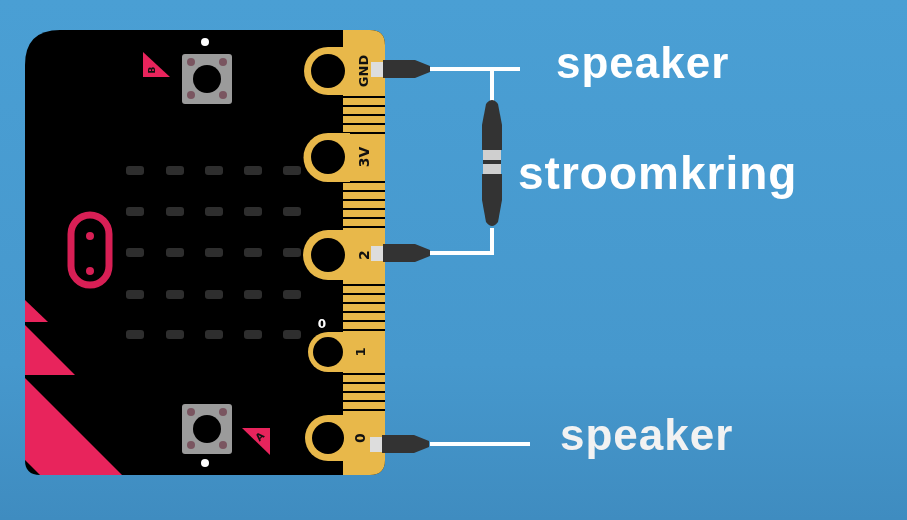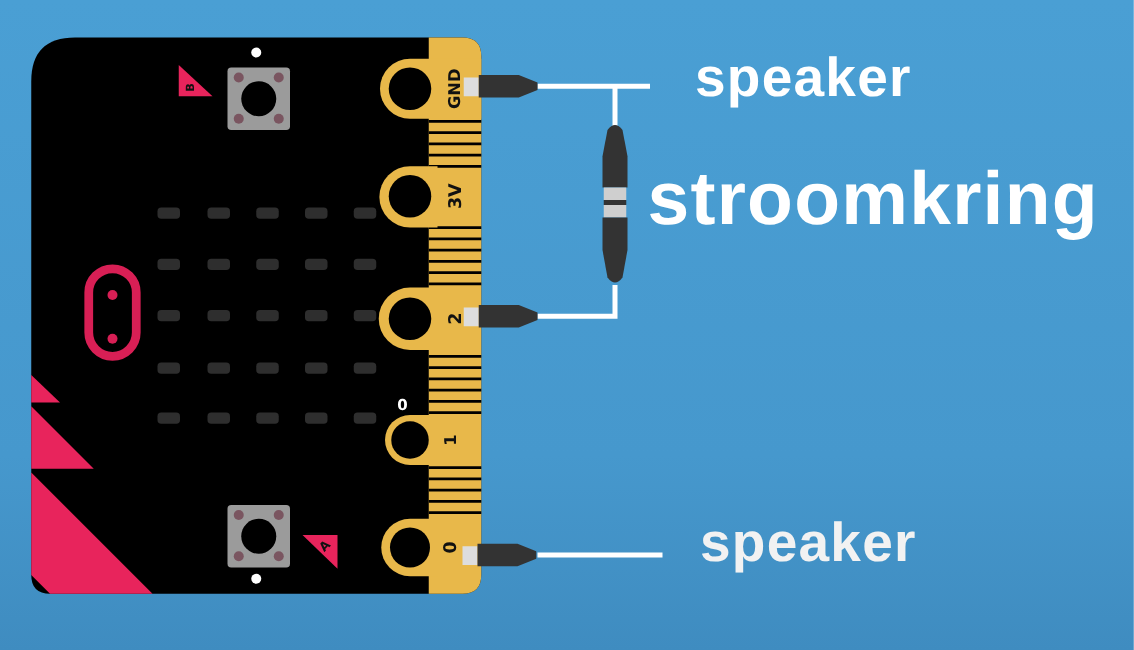--- a/index.html
+++ b/index.html
@@ -9,21 +9,21 @@
     font-family: "DejaVu Sans", sans-serif;
     position: relative;
   }
   svg.scene { position: absolute; left: 0; top: 0; }
   .label {
     position: absolute; color: #ffffff; font-weight: bold;
     font-family: Liberation Sans, sans-serif; letter-spacing: 1px;
     white-space: nowrap;
   }
   .lbl-top { left: 556px; top: 38px; font-size: 44px; }
-  .lbl-mid { left: 518px; top: 124px; font-size: 60px; }
+  .lbl-mid { left: 518px; top: 146px; font-size: 46px; }
   .lbl-bot { left: 560px; top: 410px; font-size: 44px; color: #f2f2f2; }
   .pin-text { font-family: "DejaVu Sans", sans-serif; font-weight: bold; fill: #111; }
 </style>
 </head>
 <body>
 
 <svg class="scene" width="907" height="520" viewBox="0 0 907 520">
 
   <g>
     <path d="M60,30 H370 Q385,30 385,45 V460 Q385,475 370,475 H40 Q25,475 25,460 V65 Q25,30 60,30 Z" fill="#000"></path>

